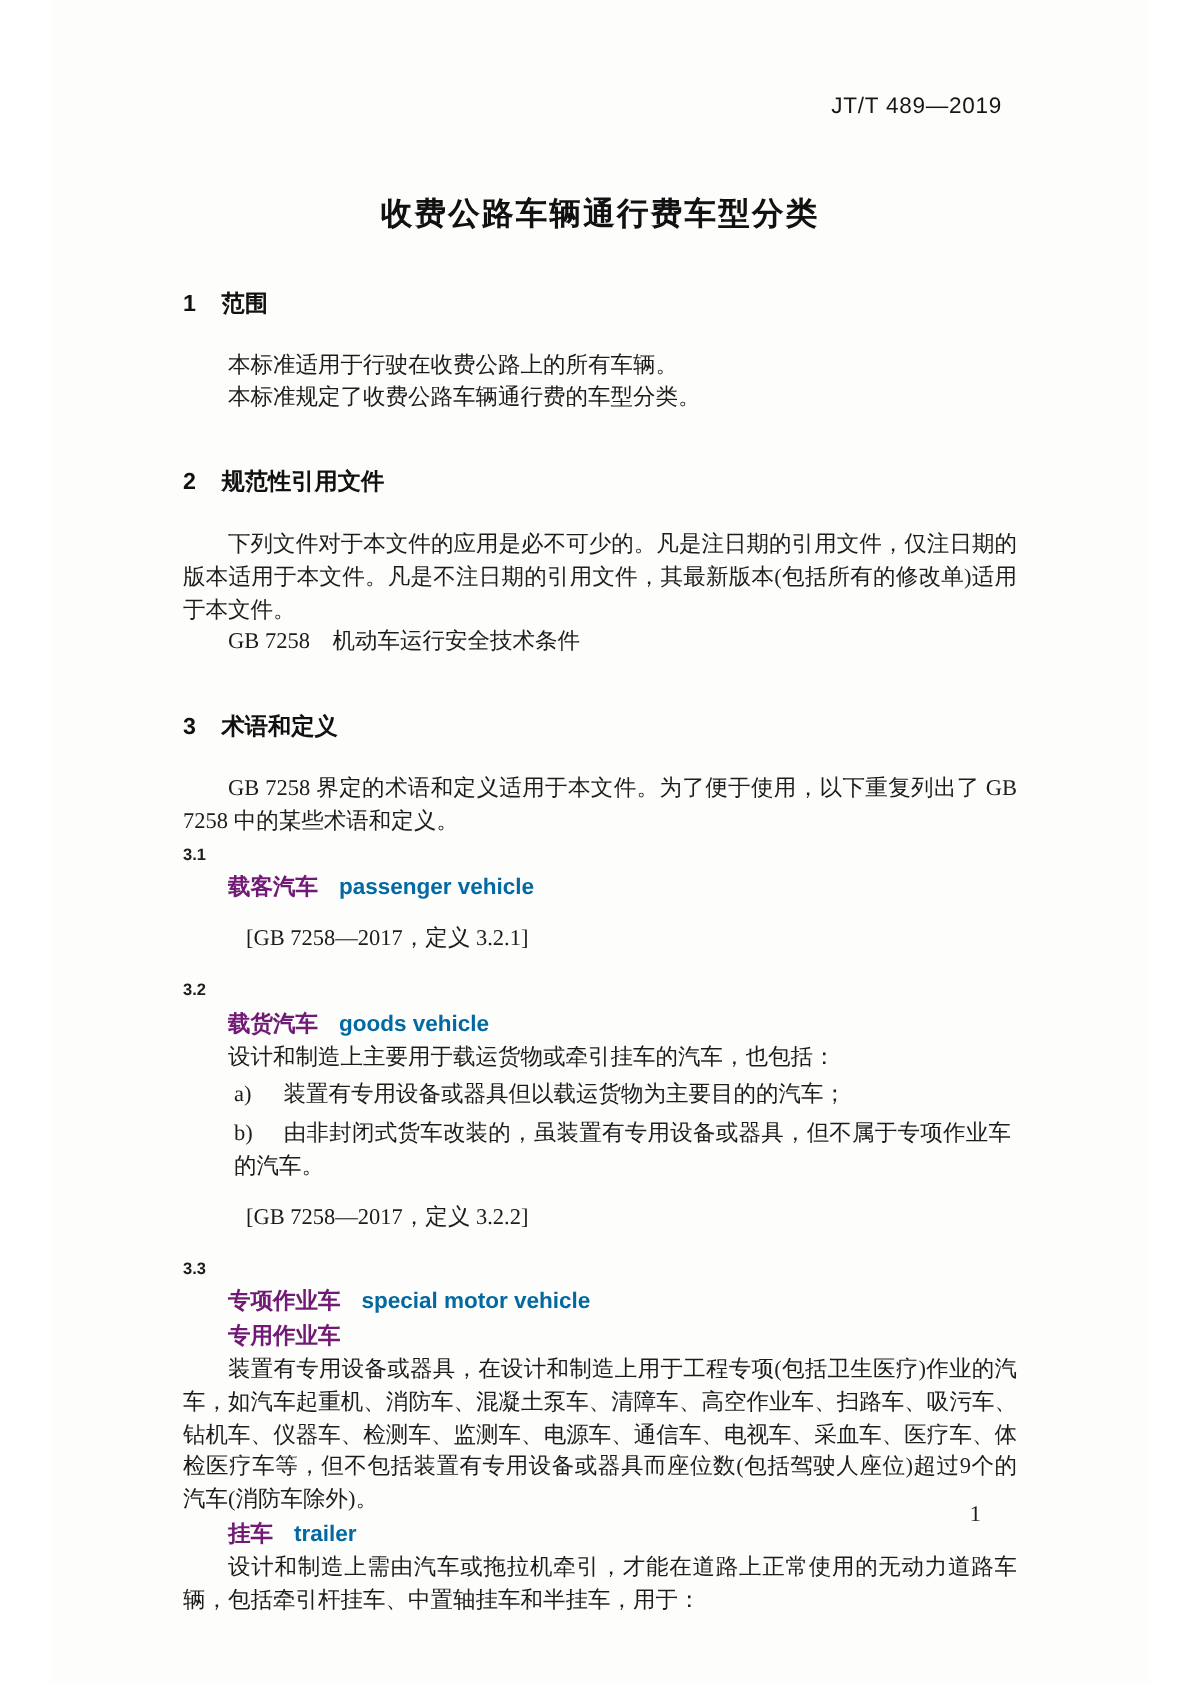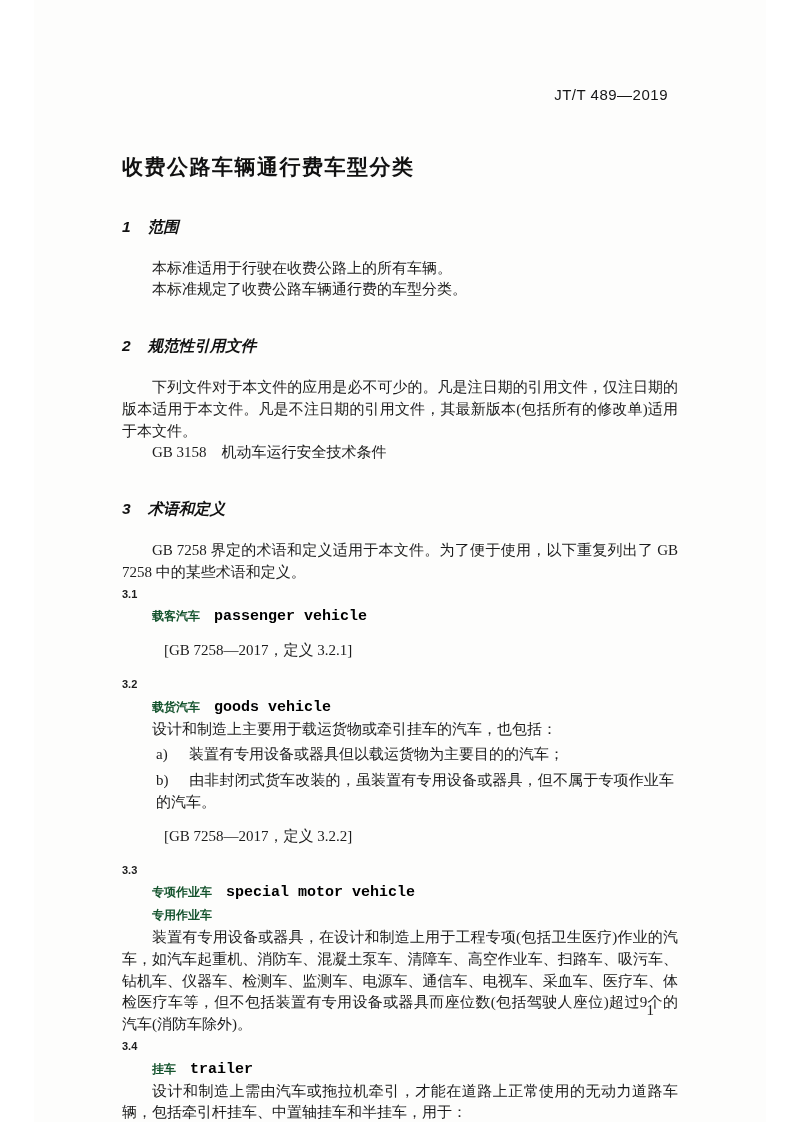--- a/index.html
+++ b/index.html
@@ -7,52 +7,52 @@
     padding: 0;
     background: #ffffff;
   }
   .page {
     position: relative;
     width: 732px;
     height: 1122px;
     margin: 0 auto;
     background: #fdfdfc;
     box-sizing: border-box;
-    padding: 84px 88px 0 88px;
+    padding: 60px 88px 0 88px;
     color: #1c1c1c;
     font-family: "Liberation Serif", "DejaVu Serif", serif;
     font-size: 15px;
     line-height: 21.8px;
     overflow: hidden;
   }
   .doc-number {
     text-align: right;
     padding-right: 10px;
     font-family: "Liberation Sans", "DejaVu Sans", sans-serif;
     font-size: 15px;
     letter-spacing: 0.5px;
     color: #161616;
   }
   .doc-title {
     margin: 46px 0 0 0;
+    text-align: center;
     font-family: Liberation Sans, sans-serif;
     font-size: 21px;
     font-weight: bold;
     letter-spacing: 1.5px;
     line-height: 30px;
     color: #111;
   }
   .sec-heading {
     margin: 34px 0 20px 0;
     font-family: "Liberation Sans", "DejaVu Sans", sans-serif;
     font-weight: bold;
     font-size: 15.5px;
     line-height: 21.8px;
     color: #111;
-    font-style: italic;
   }
   .sec-heading .num { margin-right: 17px; }
   p.body-para {
     margin: 0;
     text-indent: 30px;
     text-align: justify;
   }
   p.plain-line {
     margin: 0;
     text-indent: 30px;
@@ -63,28 +63,28 @@
     font-weight: bold;
     font-size: 11px;
   }
   .term-head {
     margin: 0;
     padding-left: 30px;
     font-weight: bold;
   }
   .term-head .zh {
     font-family: "Liberation Sans", "DejaVu Sans", sans-serif;
-    font-size: 12px;
-    color: #14532d;
+    font-size: 15px;
+    color: #701a75;
   }
   .term-head .en {
     margin-left: 14px;
-    font-family: Liberation Mono, monospace;
+    font-family: Liberation Sans, sans-serif;
     font-size: 15px;
-    color: #000000;
+    color: #0369a1;
   }
   .source-line {
     margin: 12px;
     padding-left: 30px;
   }
   .list-item {
     margin: 4px;
     padding-left: 30px;
     text-align: justify;
   }
@@ -116,21 +116,21 @@
     </div>
     <p class="plain-line">本标准适用于行驶在收费公路上的所有车辆。</p>
     <p class="plain-line">本标准规定了收费公路车辆通行费的车型分类。</p>
   </div>
 
   <div>
     <div class="sec-heading">
       <span class="num">2</span><span>规范性引用文件</span>
     </div>
     <p class="body-para">下列文件对于本文件的应用是必不可少的。凡是注日期的引用文件，仅注日期的版本适用于本文件。凡是不注日期的引用文件，其最新版本(包括所有的修改单)适用于本文件。</p>
-    <p class="plain-line">GB 3158　机动车运行安全技术条件</p>
+    <p class="plain-line">GB 7258　机动车运行安全技术条件</p>
   </div>
 
   <div>
     <div class="sec-heading">
       <span class="num">3</span><span>术语和定义</span>
     </div>
     <p class="body-para">GB 7258 界定的术语和定义适用于本文件。为了便于使用，以下重复列出了 GB 7258 中的某些术语和定义。</p>
 
     <div>
       <p class="term-number">3.1</p>
@@ -160,21 +160,20 @@
       <p class="term-head">
         <span class="zh">专项作业车</span><span class="en">special motor vehicle</span>
       </p>
       <p class="term-head">
         <span class="zh">专用作业车</span>
       </p>
       <p class="body-para">装置有专用设备或器具，在设计和制造上用于工程专项(包括卫生医疗)作业的汽车，如汽车起重机、消防车、混凝土泵车、清障车、高空作业车、扫路车、吸污车、钻机车、仪器车、检测车、监测车、电源车、通信车、电视车、采血车、医疗车、体检医疗车等，但不包括装置有专用设备或器具而座位数(包括驾驶人座位)超过9个的汽车(消防车除外)。</p>
     </div>
 
     <div>
-      <p class="term-number">3.4</p>
       <p class="term-head">
         <span class="zh">挂车</span><span class="en">trailer</span>
       </p>
       <p class="body-para">设计和制造上需由汽车或拖拉机牵引，才能在道路上正常使用的无动力道路车辆，包括牵引杆挂车、中置轴挂车和半挂车，用于：</p>
     </div>
   </div>
 
   <div class="page-number">1</div>
 
 </div>

